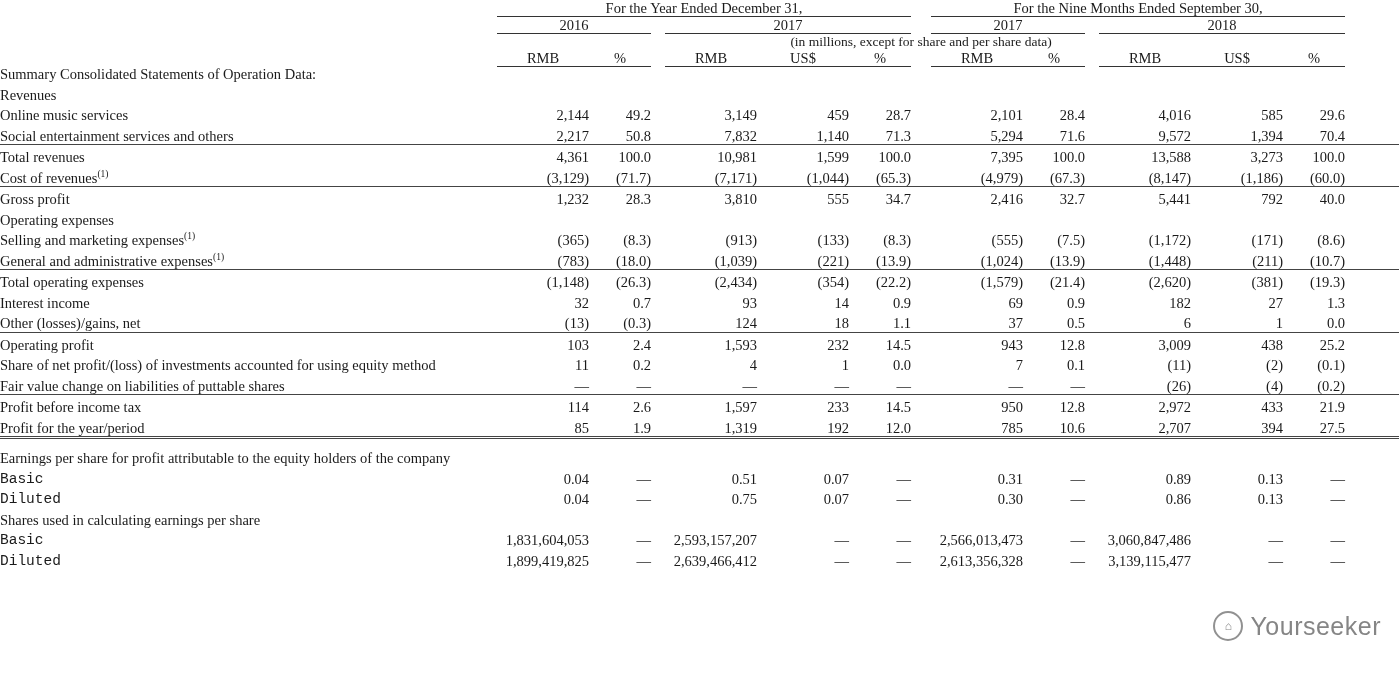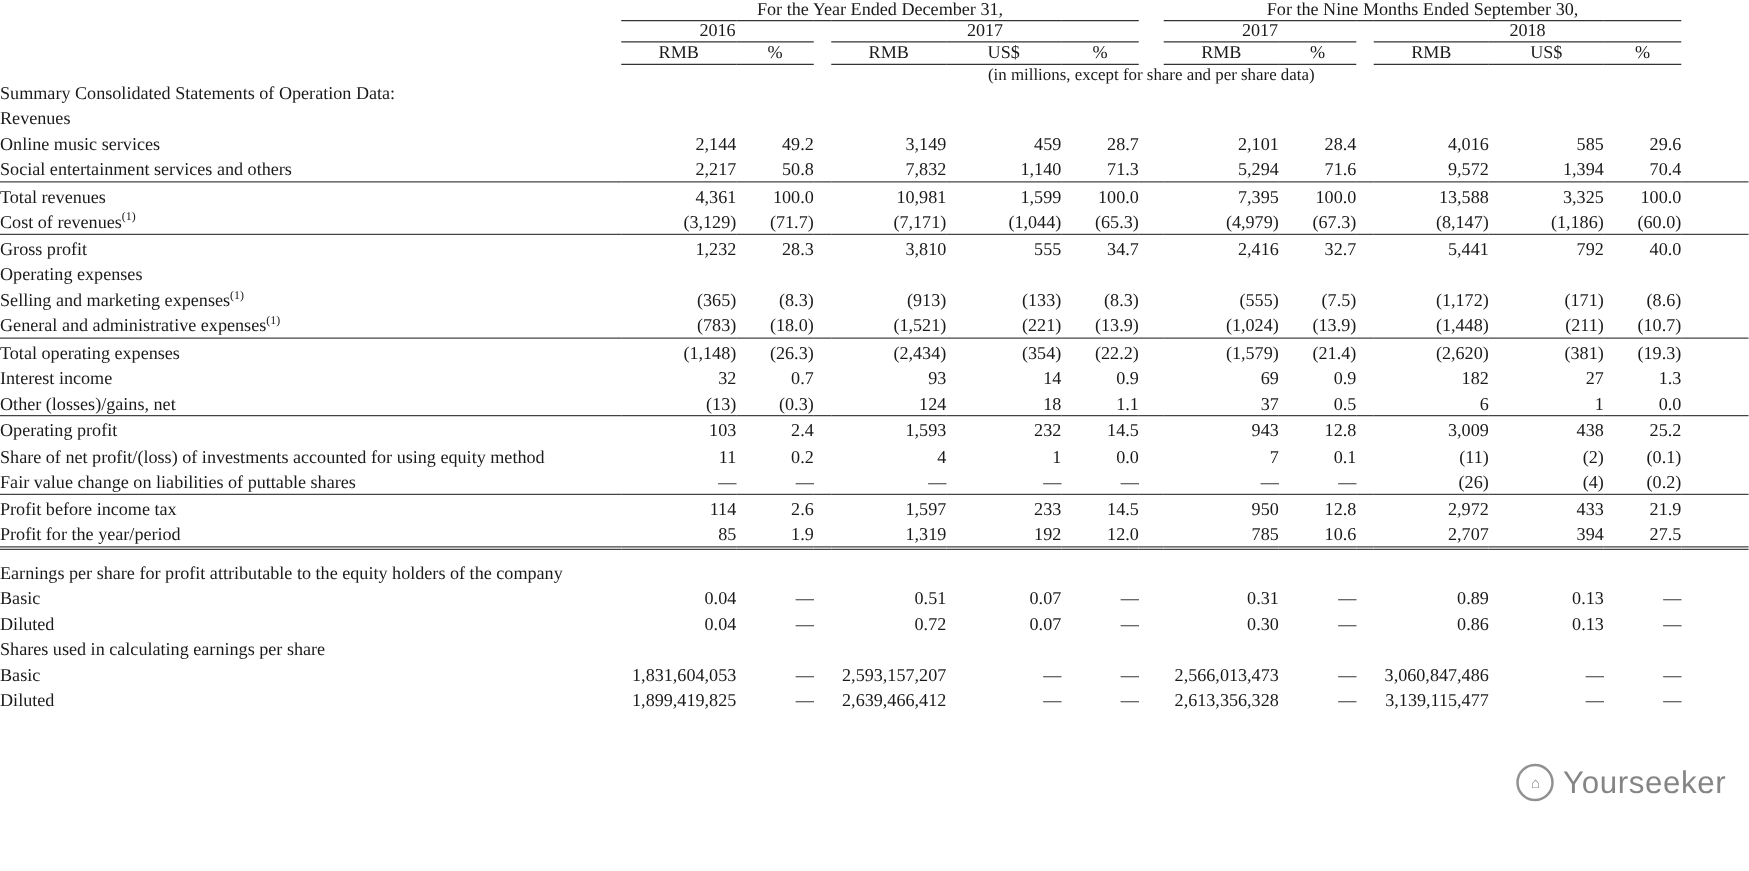--- a/index.html
+++ b/index.html
@@ -40,21 +40,21 @@
   col.gap     { width: 14px; }
   col.gap2    { width: 20px; }
 
   .lbl {
     text-align: left;
     padding-left: 4px;
     white-space: nowrap;
   }
   .lbl.wrap { white-space: normal; }
   .ind1 { padding-left: 48px; }
-  .ind2 { padding-left: 36px; }
+  .ind2 { padding-left: 36px; font-family: Liberation Mono, monospace; }
   .b { font-weight: bold; }
   .num {
     text-align: right;
     padding-right: 6px;
     white-space: nowrap;
   }
 
   
   .hdr-group {
     text-align: center;
@@ -143,37 +143,37 @@
         <td class="hdr-sub rule-b" colspan="2">2016</td>
         <td></td>
         <td class="hdr-sub rule-b" colspan="3">2017</td>
         <td></td>
         <td class="hdr-sub rule-b" colspan="2">2017</td>
         <td></td>
         <td class="hdr-sub rule-b" colspan="3">2018</td>
       </tr>
       <tr>
         <td></td>
+        <td class="hdr-unit" colspan="13">(in millions, except for share and per share data)</td>
+      </tr>
+      <tr>
+        <td></td>
         <td class="hdr-sub rule-b">RMB</td>
         <td class="hdr-sub rule-b">%</td>
         <td></td>
         <td class="hdr-sub rule-b">RMB</td>
         <td class="hdr-sub rule-b">US$</td>
         <td class="hdr-sub rule-b">%</td>
         <td></td>
         <td class="hdr-sub rule-b">RMB</td>
         <td class="hdr-sub rule-b">%</td>
         <td></td>
         <td class="hdr-sub rule-b">RMB</td>
         <td class="hdr-sub rule-b">US$</td>
         <td class="hdr-sub rule-b">%</td>
-      </tr>
-      <tr>
-        <td></td>
-        <td class="hdr-unit" colspan="13">(in millions, except for share and per share data)</td>
       </tr>
       <tr>
         <td class="lbl b">Summary Consolidated Statements of Operation Data:</td>
         <td colspan="13"></td>
       </tr>
     </thead>
     <tbody id="tbody">
         <tr class="row">
           <td class="lbl b">Revenues</td>
           <td class="num b"></td>
@@ -231,21 +231,21 @@
           <td class="num b">100.0</td>
           <td></td>
           <td class="num b">10,981</td>
           <td class="num b">1,599</td>
           <td class="num b">100.0</td>
           <td></td>
           <td class="num b">7,395</td>
           <td class="num b">100.0</td>
           <td></td>
           <td class="num b">13,588</td>
-          <td class="num b">3,325</td>
+          <td class="num b">3,273</td>
           <td class="num b">100.0</td>
           <td></td>
         </tr>
         <tr class="row botline">
           <td class="lbl b">Cost of revenues<sup>(1)</sup></td>
           <td class="num b">(3,129)</td>
           <td class="num b">(71.7)</td>
           <td></td>
           <td class="num b">(7,171)</td>
           <td class="num b">(1,044)</td>
@@ -308,21 +308,21 @@
           <td class="num">(1,172)</td>
           <td class="num">(171)</td>
           <td class="num">(8.6)</td>
           <td></td>
         </tr>
         <tr class="row botline">
           <td class="lbl ind1">General and administrative expenses<sup>(1)</sup></td>
           <td class="num">(783)</td>
           <td class="num">(18.0)</td>
           <td></td>
-          <td class="num">(1,521)</td>
+          <td class="num">(1,039)</td>
           <td class="num">(221)</td>
           <td class="num">(13.9)</td>
           <td></td>
           <td class="num">(1,024)</td>
           <td class="num">(13.9)</td>
           <td></td>
           <td class="num">(1,448)</td>
           <td class="num">(211)</td>
           <td class="num">(10.7)</td>
           <td></td>
@@ -498,21 +498,21 @@
           <td class="num">0.89</td>
           <td class="num">0.13</td>
           <td class="num">—</td>
           <td></td>
         </tr>
         <tr class="row">
           <td class="lbl ind2">Diluted</td>
           <td class="num">0.04</td>
           <td class="num">—</td>
           <td></td>
-          <td class="num">0.72</td>
+          <td class="num">0.75</td>
           <td class="num">0.07</td>
           <td class="num">—</td>
           <td></td>
           <td class="num">0.30</td>
           <td class="num">—</td>
           <td></td>
           <td class="num">0.86</td>
           <td class="num">0.13</td>
           <td class="num">—</td>
           <td></td>

